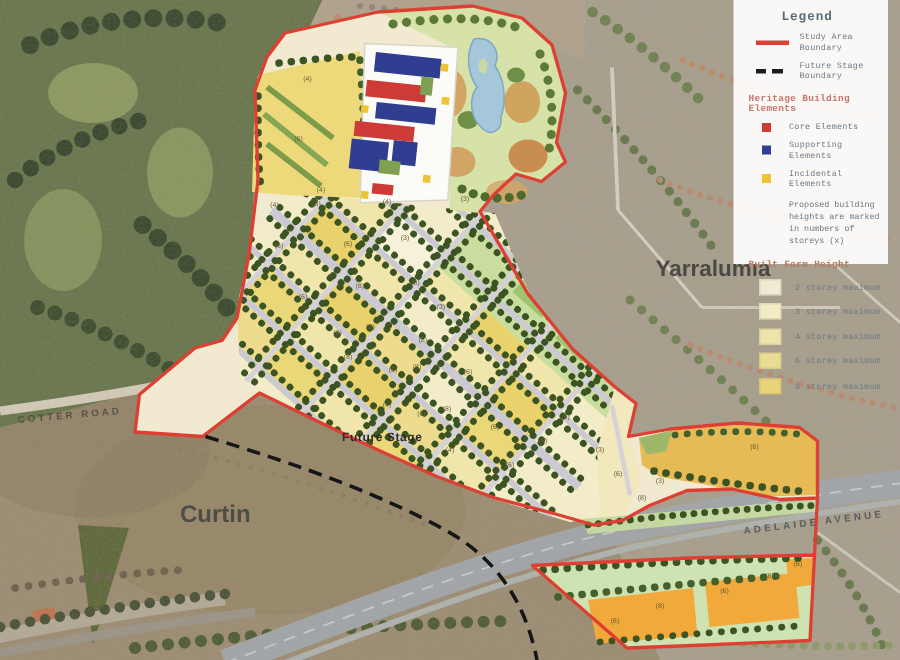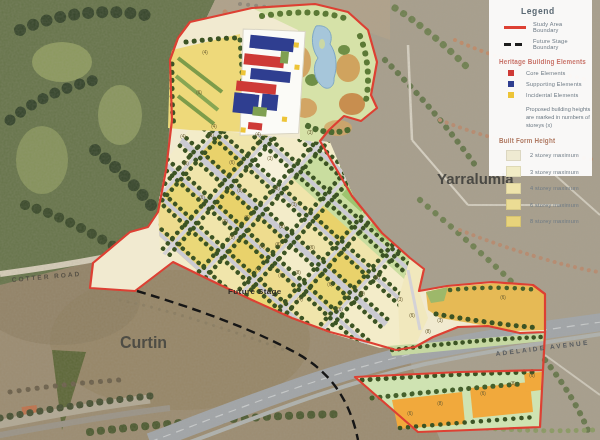--- a/index.html
+++ b/index.html
@@ -3,21 +3,21 @@
 <meta charset="utf-8">
 <style>
   html,body{margin:0;padding:0;background:#777;}
   .stage{position:relative;width:600px;height:440px;overflow:hidden;
          font-family:"Liberation Sans",sans-serif;background:#9a9076;}
   svg{position:absolute;left:0;top:0;display:block;}
 
   
   .legend{position:absolute;left:489px;top:0;width:103px;height:176px;
           background:rgba(255,255,255,0.93);padding:4px 4px 6px 6px;
-          box-sizing:border-box;color:#68747f;}
+          box-sizing:border-box;color:#68747f;font-family:Liberation Mono, monospace;}
   .lg-title{font-size:8.5px;font-weight:bold;letter-spacing:.6px;color:#5c6a74;margin:2px 0 0 26px;}
   .lg-row{display:flex;align-items:center;margin-top:5px;}
   .lg-row .lab{font-size:5.6px;letter-spacing:.2px;color:#6d7a85;}
   .sw-line{width:22px;height:3px;margin-left:9px;margin-right:7px;flex:0 0 auto;}
   .sw-dash{width:22px;height:3px;margin-left:9px;margin-right:7px;flex:0 0 auto;
            background:repeating-linear-gradient(90deg,#1d1d1d 0 7px,transparent 7px 11px);}
   .lg-head{font-size:6.3px;font-weight:bold;letter-spacing:.2px;margin:8px 0 0 4px;}
   .lg-head.heritage{color:#c9756b;}
   .lg-head.bfh{color:#b07a63;margin-top:8px;}
   .sw-sq{width:6px;height:6px;margin-left:13px;margin-right:12px;flex:0 0 auto;}

